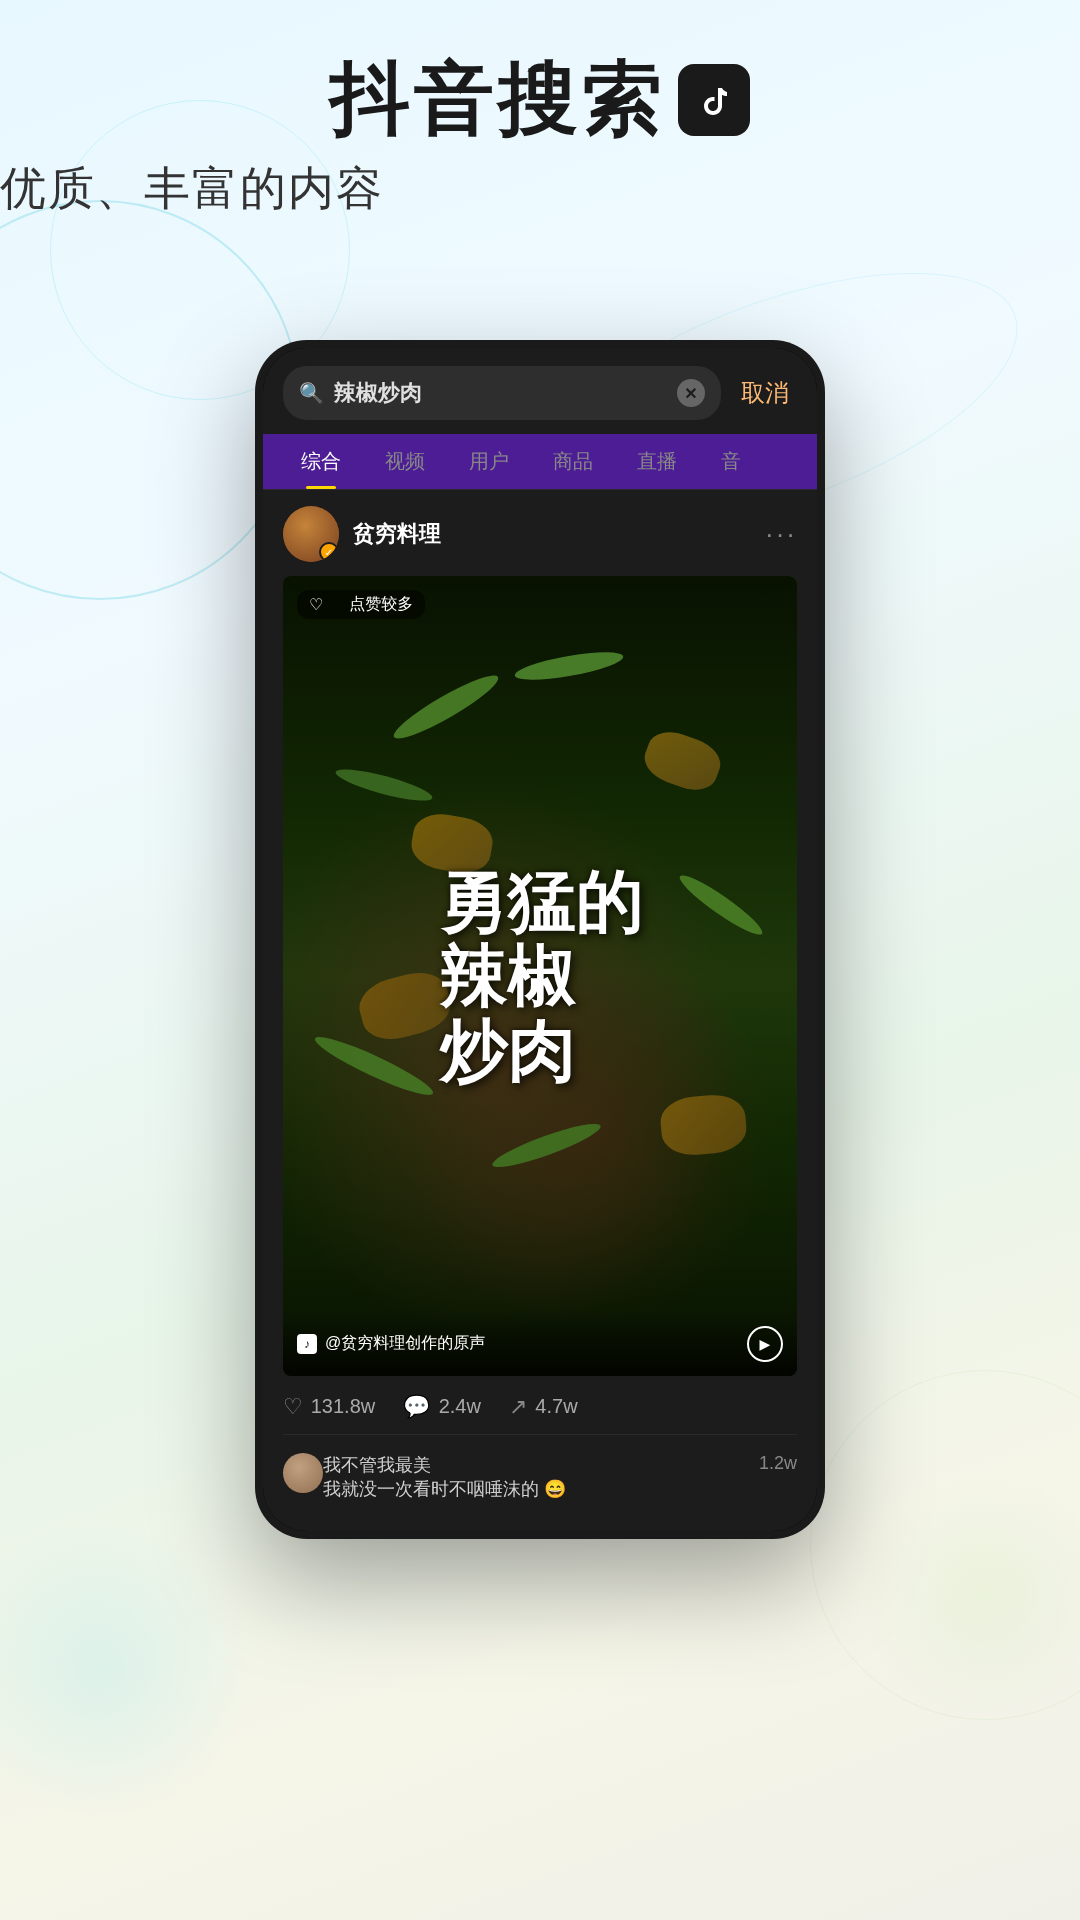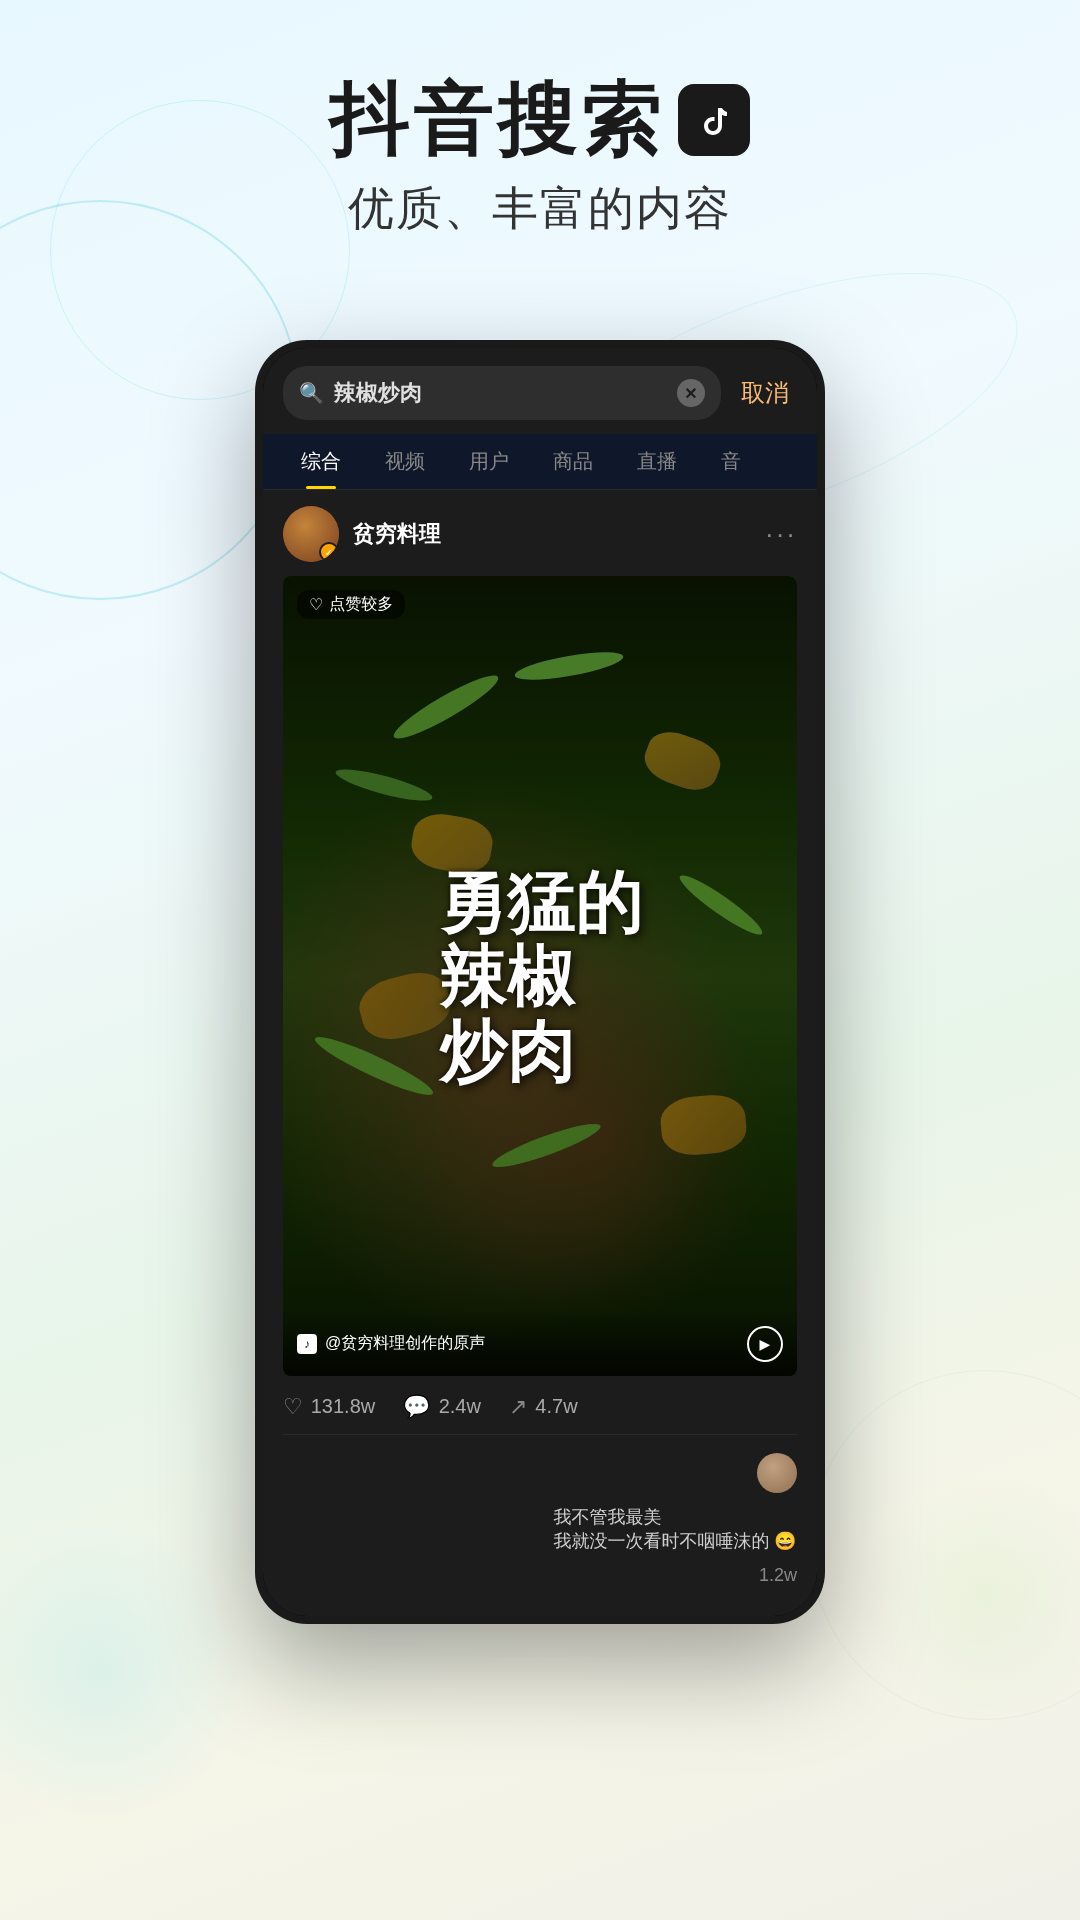--- a/index.html
+++ b/index.html
@@ -46,22 +46,22 @@
       height: 200px;
       border: 1.5px solid rgba(0, 200, 230, 0.1);
       border-radius: 50%;
       top: 300px;
       right: 50px;
       transform: rotate(-20deg);
     }
 
     
     .header {
-      text-align: center;
-      padding-top: 66px;
+      text-align: left;
+      padding-top: 46px;
       padding-bottom: 40px;
       position: relative;
       z-index: 2;
     }
     .header-title {
       font-size: 80px;
       font-weight: 900;
       color: #1a1a1a;
       letter-spacing: 4px;
       display: flex;
@@ -151,21 +151,21 @@
     }
     .search-cancel {
       color: #fdba74;
       font-size: 24px;
       white-space: nowrap;
       padding: 0 8px;
     }
 
     
     .tabs {
-      background: #0f172a;
+      background: #4c1d95;
       display: flex;
       padding: 0 16px;
       border-bottom: 1px solid #2a2a2a;
     }
     .tab-item {
       color: #888;
       font-size: 20px;
       padding: 14px 22px;
       position: relative;
       white-space: nowrap;
@@ -270,20 +270,21 @@
       left: 14px;
       z-index: 5;
     }
     .like-badge-heart {
       color: white;
       font-size: 16px;
     }
     .like-badge-text {
       color: white;
       font-size: 16px;
+      margin-left: 20px;
     }
 
     
     .video-thumb {
       width: 100%;
       aspect-ratio: 9/14;
       background: linear-gradient(135deg, #1a2a0a 0%, #2d4a10 20%, #3d6015 40%, #1a3005 60%, #0d1a02 80%);
       border-radius: 8px;
       position: relative;
       overflow: hidden;
@@ -385,24 +386,23 @@
       color: #888;
     }
 
     
     .comment-preview {
       padding: 12px 0 8px;
       border-top: 1px solid #2a2a2a;
     }
     .comment-item {
       display: flex;
-      align-items: flex-end;
-      gap: 12px;
+      align-items: flex-start;
+      gap: 0;
       padding: 6px 0;
-      flex-direction: column;
     }
     .comment-avatar {
       width: 40px;
       height: 40px;
       border-radius: 50%;
       background: radial-gradient(circle at 40% 35%, #c0a080, #907050);
       flex-shrink: 0;
     }
     .comment-text {
       color: #d0d0d0;

